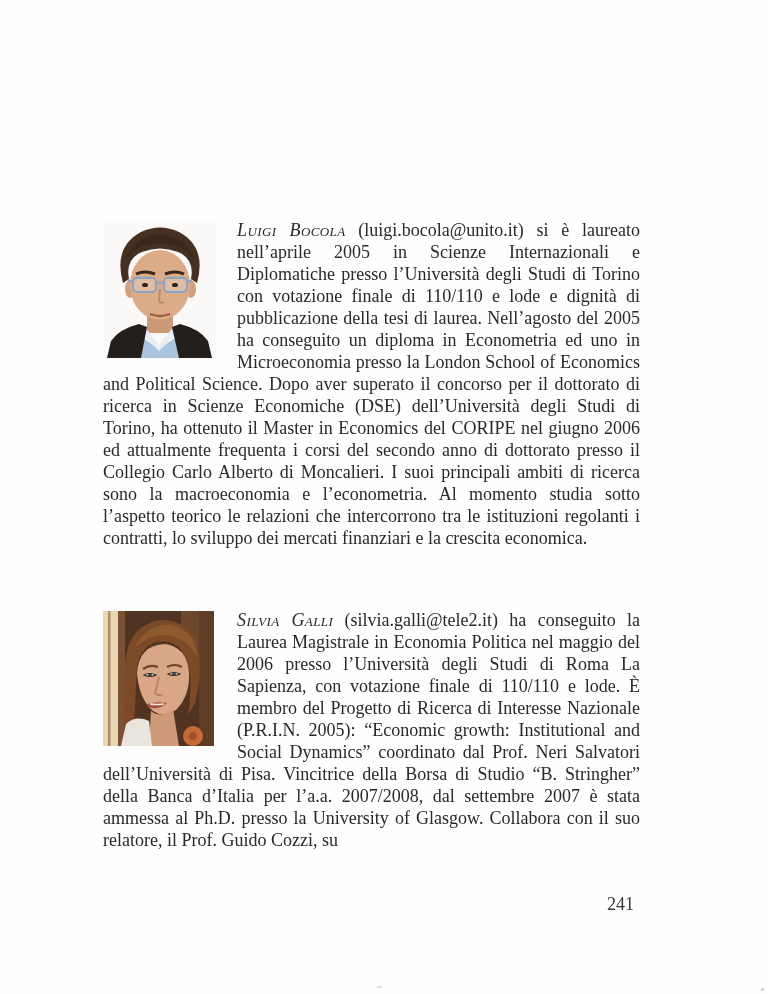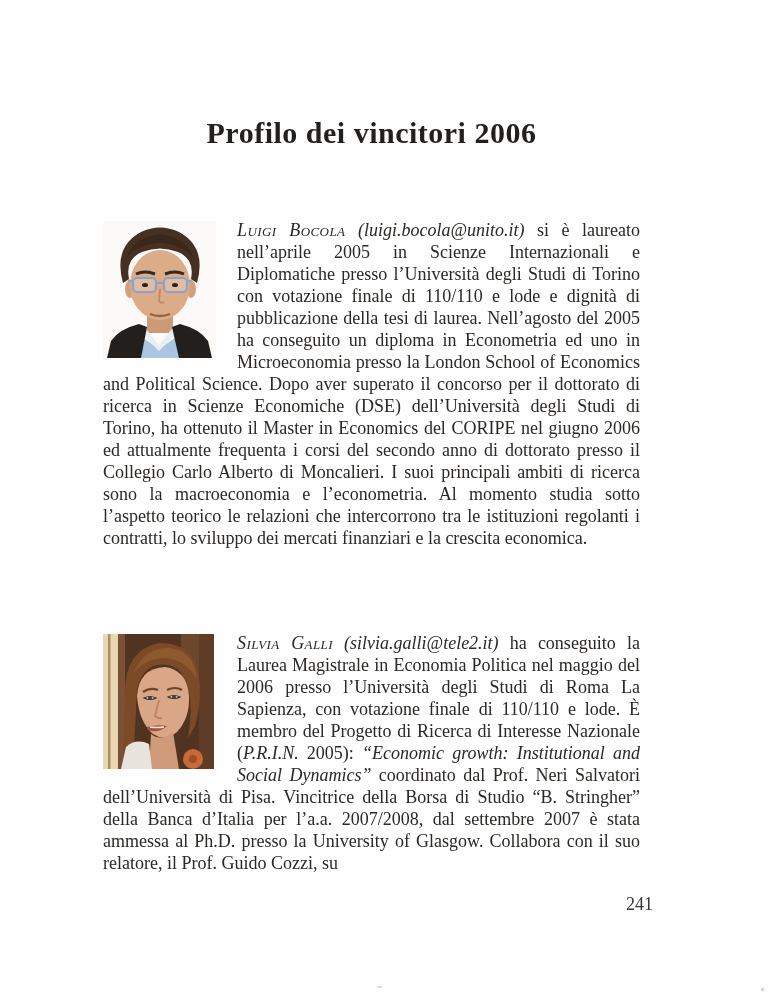--- a/index.html
+++ b/index.html
@@ -27,62 +27,61 @@
     letter-spacing: 0.5px;
     color: #221f1c;
     margin: 0;
   }
   .profile {
     position: absolute;
     left: 103px;
     width: 537px;
   }
   .profile-1 { top: 219px; }
-  .profile-2 { top: 632px; }
+  .profile-2 { top: 609px; }
   .profile-photo {
     float: left;
     display: block;
   }
   .profile-1 .profile-photo {
     width: 113px; height: 137px;
     margin: 2px 21px 2px 0;
   }
   .profile-2 .profile-photo {
     width: 111px; height: 135px;
     margin: 2px 23px 2px 0;
   }
   .bio {
     margin: 0;
     font-size: 18px;
     line-height: 22px;
     text-align: justify;
     color: #2b2825;
   }
   .smallcaps { font-variant: small-caps; letter-spacing: 0.4px; font-style: italic; }
-  .italic { font-style: italic; }
+  .italic { }
   .page-number {
     position: absolute;
     top: 894px;
-    left: 116px;
+    left: 97px;
     width: 537px;
     text-align: right;
     font-size: 18px;
     color: #3a3734;
   }
   .speck {
     position: absolute;
     background: #b9b9b9;
   }
 </style>
 </head>
 <body>
 
 <div class="page">
 
-  <h1 class="page-title">Profilo dei vincitori 2006</h1>
 
   <section class="profile profile-1">
     <svg class="profile-photo" viewBox="0 0 113 137" xmlns="http://www.w3.org/2000/svg">
       <rect width="113" height="137" fill="#fbfaf8"></rect>
 
       <rect x="44" y="88" width="26" height="24" fill="#cd9a77"></rect>
 
       <path d="M30,110 L56,128 L82,110 L86,137 L27,137 Z" fill="#aac5e0"></path>
       <path d="M40,104 L56,124 L72,104 L74,112 L56,130 L38,112 Z" fill="#e9eef4"></path>
 

